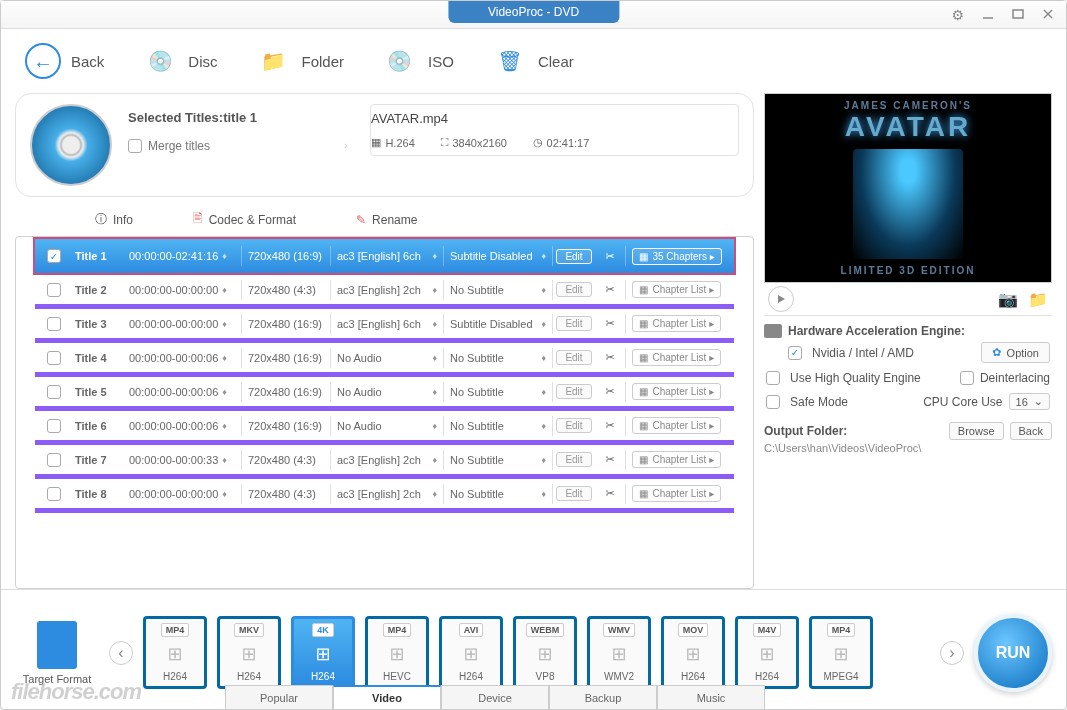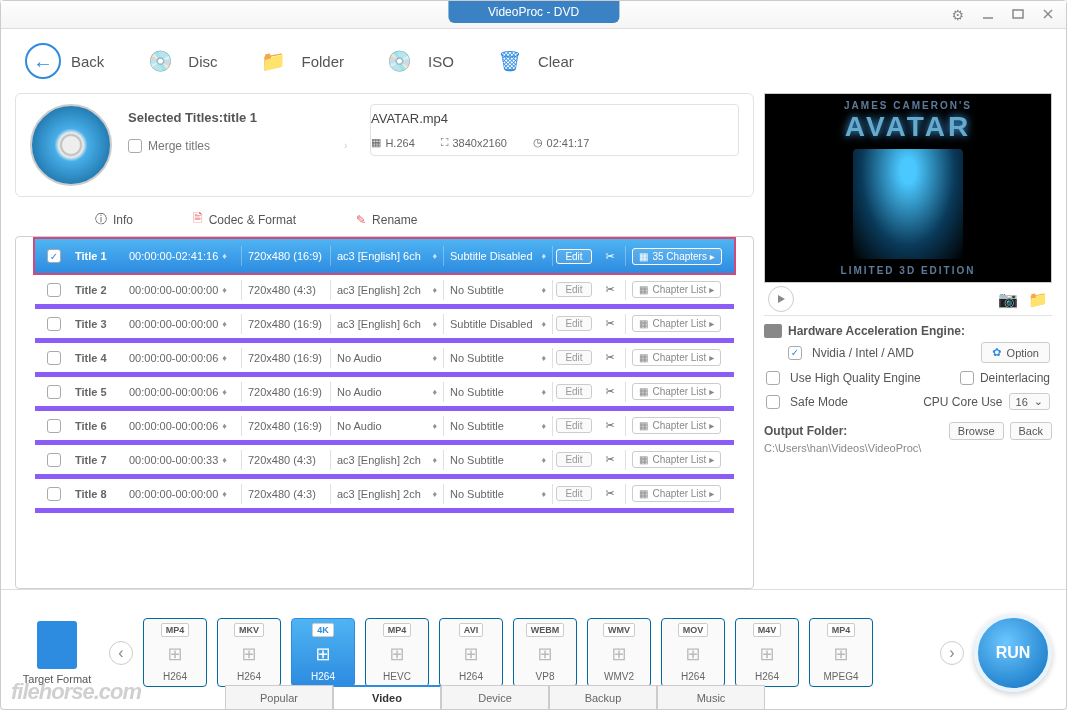--- a/index.html
+++ b/index.html
@@ -8,21 +8,21 @@
 .titlebar { height: 28px; background: linear-gradient(to bottom, #fdfdfd, #f5f5f5); display: flex; align-items: center; border-bottom: 1px solid #ddd; position: relative; }
 .titlebar-pill { position: absolute; left: 50%; transform: translateX(-50%); background: #3b82c4; color: #fff; font-size: 12px; padding: 4px 40px; border-radius: 0 0 6px 6px; top: 0; }
 .titlebar-right { margin-left: auto; display: flex; gap: 18px; padding-right: 12px; color: #888; font-size: 14px; }
 .titlebar-right span { cursor: pointer; }
 .toolbar { height: 64px; display: flex; align-items: center; gap: 38px; padding: 0 24px; }
 .tb-item { display: flex; align-items: center; gap: 10px; color: #555; font-size: 15px; cursor: pointer; }
 .tb-item .icon { width: 36px; height: 36px; border-radius: 50%; display: flex; align-items: center; justify-content: center; color: #2d8be0; font-size: 20px; }
 .main-row { display: flex; flex: 1; min-height: 0; padding: 0 14px 0 14px; gap: 10px; }
 .left-col { flex: 1; min-width: 0; display: flex; flex-direction: column; }
 .right-col { width: 288px; display: flex; flex-direction: column; }
-.info-panel { border: 1px solid #e2e2e2; border-radius: 6px; display: flex; padding: 10px 14px; gap: 16px; align-items: flex-start; background: #fff; margin-bottom: 6px; }
+.info-panel { border: 1px solid #e2e2e2; border-radius: 16px; display: flex; padding: 10px 14px; gap: 16px; align-items: flex-start; background: #fff; margin-bottom: 6px; }
 .disc-art { width: 82px; height: 82px; border-radius: 50%; background: radial-gradient(circle at 50% 50%, #eee 15%, #bbb 18%, #eee 22%, #47aee8 30%, #0c5a8f 100%); border: 2px solid #ccc; }
 .info-text { flex: 0 0 200px; font-size: 13px; color: #555; }
 .info-sel { font-weight: 600; margin-bottom: 14px; margin-top: 6px; }
 .merge { display: flex; align-items: center; gap: 6px; font-size: 12px; color: #777; }
 .ck { width: 14px; height: 14px; border: 1px solid #aaa; border-radius: 3px; background: #fff; display: inline-flex; align-items: center; justify-content: center; font-size: 10px; color: #2d8be0; }
 .ck.checked::after { content: "✓"; }
 .info-divider { width: 10px; height: 70px; align-self: center; color: #ccc; font-size: 10px; display: flex; align-items: center; }
 .output-card { border: 1px solid #e2e2e2; border-radius: 4px; padding: 6px 0; flex: 1; }
 .output-name { font-size: 13px; color: #444; margin-bottom: 10px; }
 .output-meta { display: flex; gap: 26px; font-size: 11px; color: #666; }
@@ -62,21 +62,21 @@
 .gear { color: #2d8be0; }
 .select-small { border: 1px solid #ccc; border-radius: 3px; padding: 1px 6px; font-size: 11px; background: #fafafa; display: flex; align-items: center; gap: 6px; }
 .folder-row { margin-top: 8px; font-size: 12px; color: #555; }
 .folder-btns { display: flex; gap: 6px; margin-left: auto; }
 .folder-path { font-size: 11px; color: #888; margin-top: 2px; }
 .footer { border-top: 1px solid #ddd; padding: 8px 14px 2px 14px; display: flex; align-items: center; gap: 10px; position: relative; height: 120px; }
 .target-fmt { display: flex; flex-direction: column; align-items: center; gap: 4px; font-size: 11px; color: #555; width: 84px; }
 .target-fmt .big-icon { width: 40px; height: 48px; background: #2d8be0; border-radius: 3px; position: relative; }
 .arrow-btn { width: 24px; height: 24px; border: 1px solid #ccc; border-radius: 50%; display: flex; align-items: center; justify-content: center; color: #888; cursor: pointer; background: #fff; }
 .formats { flex: 1; display: flex; gap: 10px; overflow: hidden; }
-.fmt { width: 64px; border: 1px solid #0369a1; border-radius: 4px; background: #fafafa; display: flex; flex-direction: column; align-items: center; padding: 4px 0 4px 0; cursor: pointer; gap: 2px; }
+.fmt { width: 64px; border: 3px solid #0369a1; border-radius: 4px; background: #fafafa; display: flex; flex-direction: column; align-items: center; padding: 4px 0 4px 0; cursor: pointer; gap: 2px; }
 .fmt.sel { background: linear-gradient(to bottom, #4fb4f3, #2d8be0); color: #fff; border-color: #2d8be0; }
 .fmt .top { font-size: 9px; font-weight: 600; background: #fff; color: #555; border: 1px solid #ccc; padding: 1px 4px; border-radius: 2px; }
 .fmt.sel .top { background: #fff; color: #2d8be0; }
 .fmt .mid { font-size: 18px; margin: 4px 0; color: #bbb; }
 .fmt.sel .mid { color: #fff; }
 .fmt .bot { font-size: 10px; color: #666; }
 .fmt.sel .bot { color: #fff; }
 .run-btn { width: 78px; height: 78px; border-radius: 50%; background: radial-gradient(circle at 40% 35%, #6cc6ff, #0a6ebd); color: #fff; font-weight: bold; font-size: 16px; display: flex; align-items: center; justify-content: center; cursor: pointer; border: 4px solid #e8f3fb; box-shadow: 0 2px 6px rgba(0,0,0,0.2); }
 .footer-tabs { position: absolute; bottom: 0; left: 224px; display: flex; height: 24px; }
 .footer-tab { width: 108px; border: 1px solid #ccc; border-bottom: none; font-size: 11px; color: #666; display: flex; align-items: center; justify-content: center; background: #f5f5f5; cursor: pointer; }

